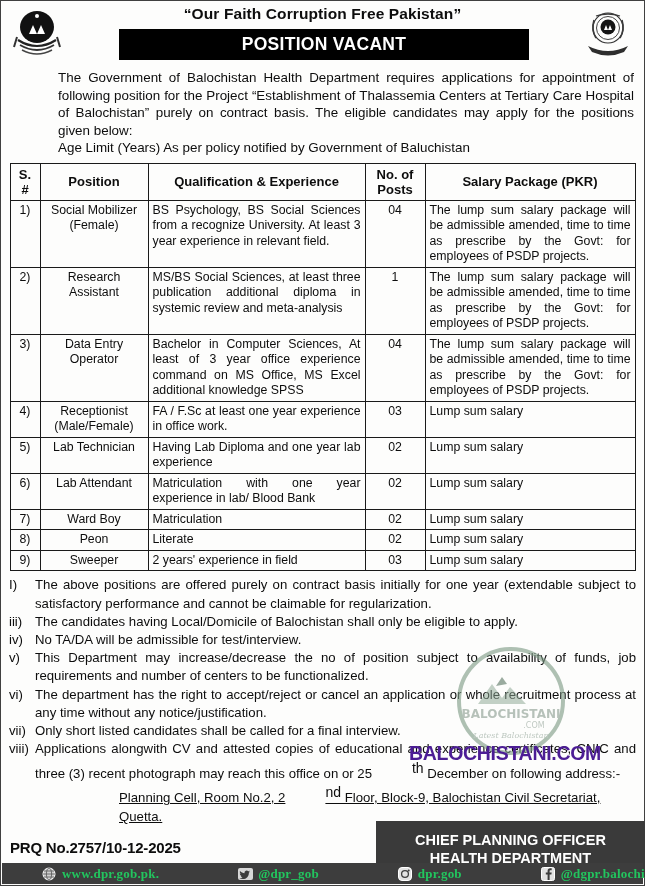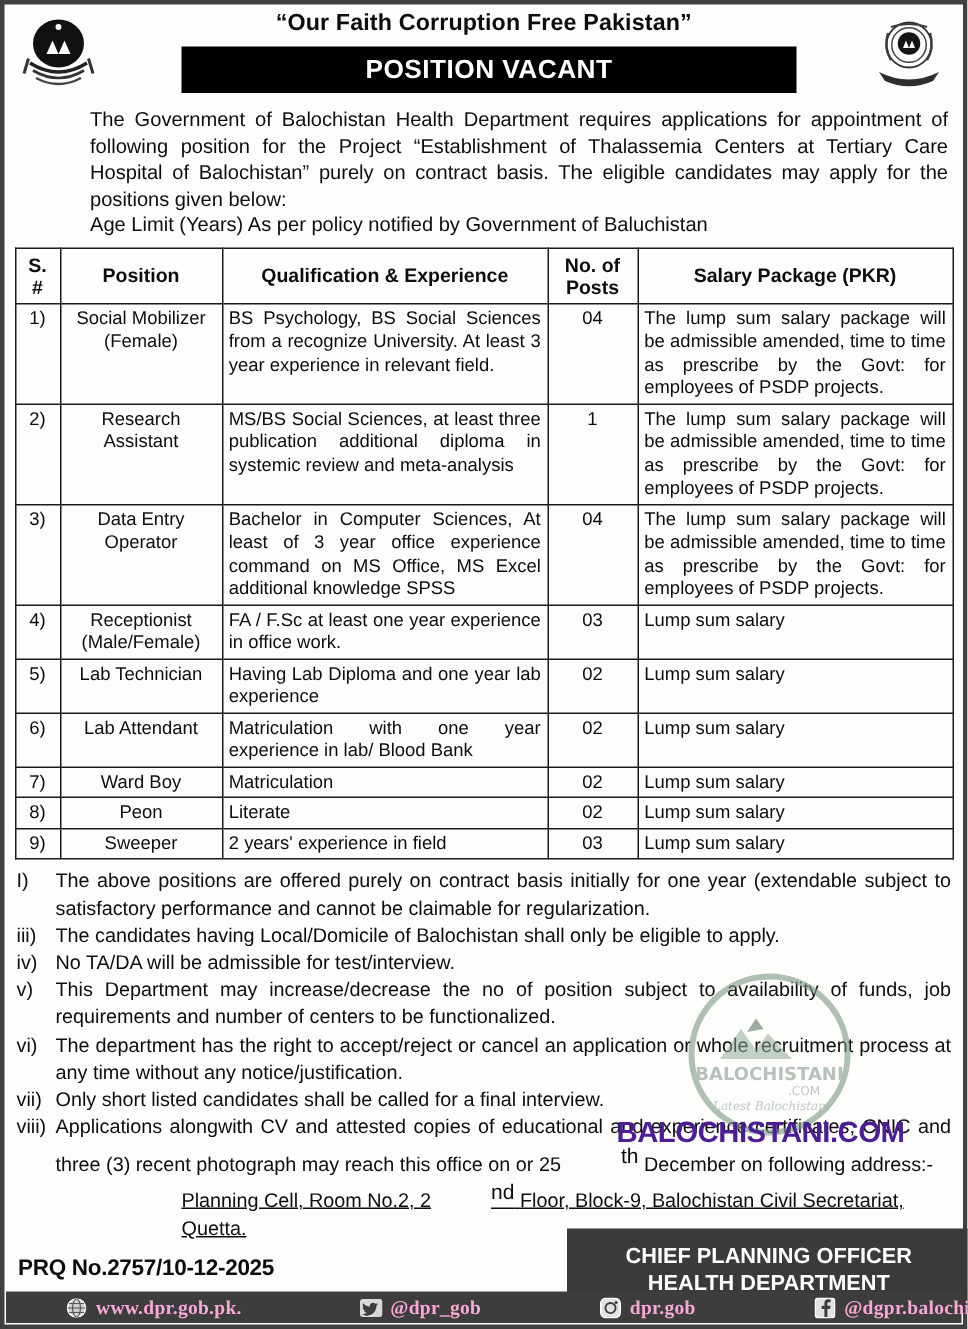--- a/index.html
+++ b/index.html
@@ -7,21 +7,21 @@
     width: 645px; height: 886px;
     background: #ffffff;
     font-family: "Liberation Sans", sans-serif;
     color: #0d0d0d;
     overflow: hidden;
   }
   #page {
     position: relative;
     width: 645px; height: 886px;
     background: #fdfdfc;
-    border: 3px solid #404040;
+    border: 1px solid #404040;
   }
 
   
   .header { position: relative; height: 66px; }
   .logo {
     position: absolute; top: 5px;
     width: 56px; height: 56px;
   }
   .logo.left { left: 8px; }
   .logo.right { right: 8px; }
@@ -149,21 +149,21 @@
     position: absolute;
     left: 9px; top: 18px;
     font-size: 15px; font-weight: bold;
     letter-spacing: -.2px;
   }
   .social-bar {
     position: absolute;
     left: 1px; right: 1px; bottom: 1px;
     height: 21px;
     background: #3d3d3d;
-    color: #f9a8d4;
+    color: #22c55e;
     display: flex; align-items: center;
     font-family: "Liberation Serif", serif;
     font-size: 13px; font-weight: bold;
     letter-spacing: .2px;
     gap: 39px;
   }
   .social-item { display: flex; align-items: center; }
   .social-item .ic {
     display: inline-flex; align-items: center; justify-content: center;
     width: 16px; height: 14px; margin-right: 5px;

